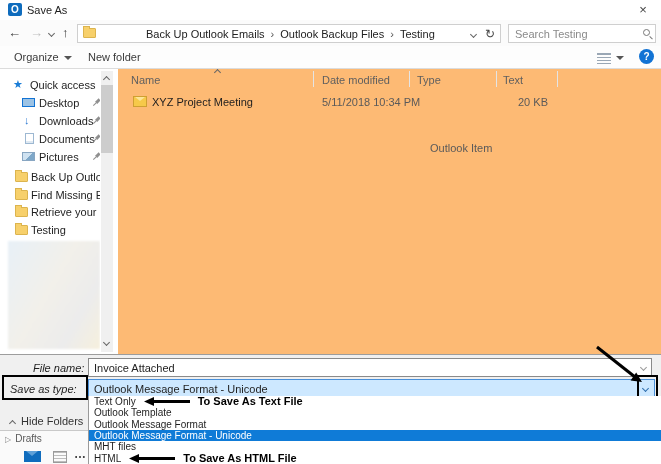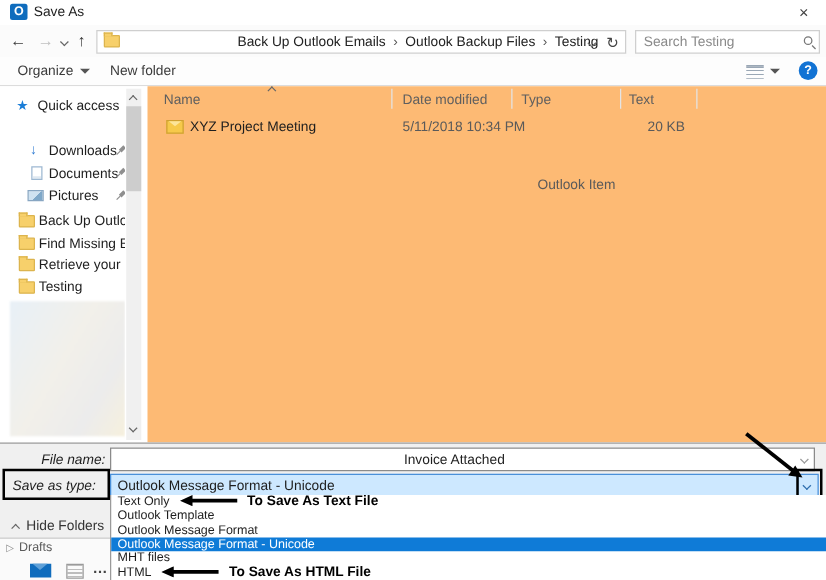--- a/index.html
+++ b/index.html
@@ -18,21 +18,21 @@
   
   .navbar { position:absolute; left:0; top:20px; width:661px; height:26px; background:#fbfbfb; }
   .nav-glyph { position:absolute; top:5px; font-size:13px; color:#3b3b3b; }
   .nav-disabled { color:#c0c0c0; }
   .chev { display:inline-block; width:5px; height:5px; border-right:1px solid #666; border-bottom:1px solid #666; transform:rotate(45deg); }
   .chev.up { transform:rotate(-135deg); }
   .chev.blue { border-color:#2f6fae; }
   .addr-box { position:absolute; left:77px; top:4px; width:424px; height:19px; background:#fff; border:1px solid #cfcfcf; }
   .addr-folder { position:absolute; left:5px; top:3px; width:13px; height:10px; background:#f7d06b; border:1px solid #dcb44e; border-radius:1px; }
   .addr-folder::before { content:""; position:absolute; left:-1px; top:-3px; width:5px; height:2px; background:#f7d06b; border:1px solid #dcb44e; border-bottom:none; }
-  .crumbs { position:absolute; left:68px; top:3px; white-space:nowrap; color:#222;margin-left:44px; }
+  .crumbs { position:absolute; left:68px; top:3px; white-space:nowrap; color:#222; }
   .crumb-sep { margin:0 6px; color:#555; }
   .addr-chev { position:absolute; right:24px; top:7px; }
   .addr-refresh { position:absolute; right:5px; top:2px; font-size:12px; color:#444; }
   .search-box { position:absolute; left:508px; top:4px; width:148px; height:19px; background:#fff; border:1px solid #cfcfcf; }
   .search-box input { position:absolute; left:0; top:0; width:100%; height:100%; border:none; outline:none;
                       padding:0 18px 0 6px; font:11px "Liberation Sans",sans-serif; color:#333; background:transparent; }
   .search-box input::placeholder { color:#8a8a8a; }
   .mag-icon { position:absolute; right:5px; top:4px; width:7px; height:7px; border:1px solid #777; border-radius:50%; }
   .mag-icon::after { content:""; position:absolute; left:6px; top:6px; width:4px; height:1px; background:#777; transform:rotate(45deg); transform-origin:0 0; }
 
@@ -79,21 +79,21 @@
   .env-ic { position:absolute; left:15px; top:3px; width:14px; height:11px; background:#f6c94a; border:1px solid #cfa032; }
   .env-ic::after { content:""; position:absolute; left:1px; top:0; width:0; height:0;
                    border-left:5px solid transparent; border-right:5px solid transparent; border-top:4px solid #fce59a; }
   .cell { position:absolute; top:3px; color:#1e1e1e; white-space:nowrap; }
   .cell.dim { color:#5a5a5a; }
 
   
   .footer { position:absolute; left:0; top:354px; width:661px; height:110px; background:#f0f0f0; border-top:1px solid #9d9d9d; }
   .lbl { position:absolute; color:#1e1e1e;font-style:italic; }
   .fname-input { position:absolute; left:88px; top:3px; width:564px; height:19px; background:#fff; border:1px solid #8a8a8a;
-                 font:11px "Liberation Sans",sans-serif; padding:0 18px 0 5px; color:#1e1e1e;text-align:center; }
+                 font:11px "Liberation Sans",sans-serif; padding:0 18px 0 5px; color:#1e1e1e; }
   .fname-chev { position:absolute; left:641px; top:10px; border-color:#9a9a9a; }
   .combo { position:absolute; left:88px; top:24px; width:567px; height:19px; background:#cde8ff; border:1px solid #4a90d9; }
   .combo-val { position:absolute; left:5px; top:3px; color:#1e1e1e; white-space:nowrap; }
   .combo-btn { position:absolute; right:1px; top:1px; width:15px; height:15px; border-left:1px solid #7fb2e5; }
   .combo-btn .chev { position:absolute; left:4px; top:5px; }
   .ann-rect { position:absolute; border:2px solid #000; background:transparent; }
   .rect-label { left:2px; top:20px; width:86px; height:25px; }
   .rect-chev { left:637px; top:20px; width:21px; height:25px; }
   .diag-arrow { position:absolute; left:592px; top:-10px; }
   .hide-folders { position:absolute; left:10px; top:60px; color:#333; }
@@ -154,20 +154,25 @@
     <div class="view-btn"><span class="view-icon"></span><span class="tri-down"></span></div>
     <div class="help-btn">?</div>
   </div>
 
   <div class="main">
 
     <div class="sidebar">
       <div class="side-row" style="top:7px;">
         <span class="star-glyph">★</span>
         <span class="side-label" style="left:30px;">Quick access</span>
+      </div>
+      <div class="side-row" style="top:25px;">
+        <span class="icon-desktop"></span>
+        <span class="side-label" style="left:39px;">Desktop</span>
+        <span class="pin"></span>
       </div>
       <div class="side-row" style="top:43px;">
         <span class="dl-glyph">↓</span>
         <span class="side-label" style="left:39px;">Downloads</span>
         <span class="pin"></span>
       </div>
       <div class="side-row" style="top:61px;">
         <span class="icon-doc"></span>
         <span class="side-label" style="left:39px;">Documents</span>
         <span class="pin"></span>

